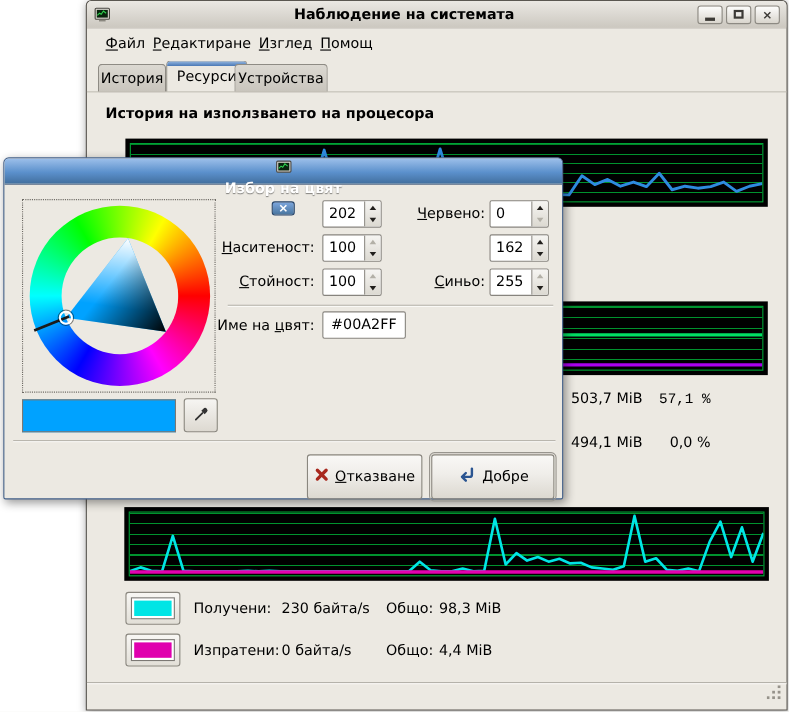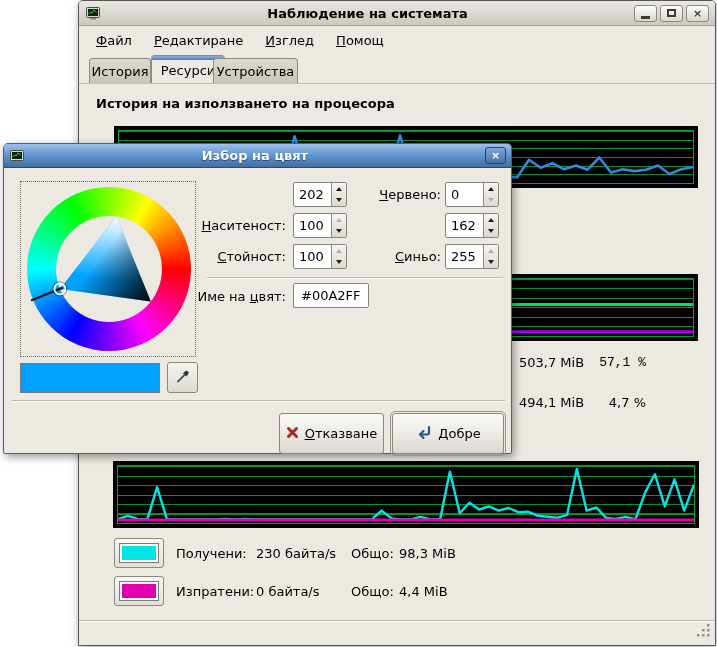--- a/index.html
+++ b/index.html
@@ -16,21 +16,21 @@
   border-radius: 4px 4px 0 0; display: flex; align-items: center; padding: 0 6px; gap: 4px; }
 .titlebar .title { flex: 1; text-align: center; font-weight: bold; }
 .winbtns { display: flex; gap: 3px; }
 .wbtn { width: 23px; height: 17px; border: 1px solid #8d8a83; border-radius: 3px;
   background: linear-gradient(#fdfdfc, #d9d5cd); display: flex; align-items: center;
   justify-content: center; font-size: 11px; font-weight: bold; color: #3c3a36; line-height: 1; }
 .g-min { width: 9px; height: 3px; background: #3c3a36; margin-top: 8px; }
 .g-max { width: 9px; height: 8px; border: 2px solid #3c3a36; }
 .app-icon { width: 16px; height: 16px; display: inline-block; }
 .menubar { position: absolute; top: 26px; left: 0; right: 0; height: 27px; display: flex;
-  align-items: center; gap: 22px; padding: 0 17px; }
+  align-items: center; gap: 7px; padding: 0 17px; }
 .menu-item { cursor: default; }
 .tab { position: absolute; border: 1px solid #8e8b84; border-bottom: none;
   border-radius: 4px 4px 0 0; background: linear-gradient(#dcd9d2, #c8c4bc);
   display: flex; align-items: center; justify-content: center; }
 .tab.inactive { top: 57px; height: 26px; }
 .tab.active { top: 54px; height: 29px; background: #ece9e2; }
 .tab.active::before { content: ""; position: absolute; left: 0; right: 0; top: 0; height: 4px;
   background: linear-gradient(#8fb2dd, #4a78b5); border-radius: 3px 3px 0 0; }
 .tabline { position: absolute; left: 0; right: 0; top: 82px; height: 1px; background: #c2beb6; }
 .section-title { position: absolute; left: 17px; top: 95px; font-weight: bold; }
@@ -57,21 +57,21 @@
   border-top: 1px solid #b5b2aa; box-shadow: inset 0 1px 0 #fbfaf8; }
 .grip { position: absolute; right: 5px; bottom: 5px; }
 
 
 .dialog { position: absolute; left: 3px; top: 143px; width: 509px; height: 311px;
   background: #ece9e2; border: 1px solid #44618a; border-radius: 5px 5px 2px 2px;
   box-shadow: 2px 3px 9px rgba(0,0,0,.4); }
 .dlg-titlebar { position: absolute; left: 0; top: 0; right: 0; height: 24px;
   background: linear-gradient(#9dc0ea 0%, #5b90cc 55%, #426f9e 100%);
   border-bottom: 1px solid #2d4a6e; border-radius: 4px 4px 0 0;
-  display: flex; align-items: center; padding: 0 5px; gap: 4px; }
+  display: flex; align-items: center; padding: 0 5px; gap: 4px; flex-direction: column; }
 .dlg-title { flex: 1; text-align: center; color: #fff; font-weight: bold;
   text-shadow: 0 1px 1px rgba(0,0,0,.45); }
 .dlg-close { width: 21px; height: 17px; border: 1px solid #24436a; border-radius: 3px;
   background: linear-gradient(#7ca6dd, #48759f); color: #fff; font-weight: bold; font-size: 11px;
   display: flex; align-items: center; justify-content: center; line-height: 1; }
 .wheel-frame { position: absolute; left: 16px; top: 37px; width: 176px; height: 176px;
   border: 1px dotted #6d6a64; }
 .wheel { position: absolute; left: 23px; top: 43px; width: 164px; height: 164px; border-radius: 50%;
   background: conic-gradient(from 90deg, #f00, #f0f 60deg, #00f 120deg, #0ff 180deg, #0f0 240deg, #ff0 300deg, #f00 360deg); }
 .wheel::after { content: ""; position: absolute; left: 29px; top: 29px; width: 106px; height: 106px;
@@ -164,21 +164,21 @@
           <svg width="574" height="57">
             <polyline points="0.0,25.4 574.0,25.4" fill="none" stroke="#00df63" stroke-width="3" stroke-linejoin="round"></polyline>
             <polyline points="0.0,52.7 574.0,52.7" fill="none" stroke="#aa00ee" stroke-width="3" stroke-linejoin="round"></polyline>
           </svg>
         </div>
     </div>
 
     <span class="memtext" style="left:440px;top:354px;">503,7 MiB</span>
     <span class="memtext pct" style="left:505px;top:354px;width:62px;font-family:Liberation Mono, monospace;">57,1 %</span>
     <span class="memtext" style="left:440px;top:394px;">494,1 MiB</span>
-    <span class="memtext pct" style="left:505px;top:394px;width:62px;">4,7 %</span>
+    <span class="memtext pct" style="left:505px;top:394px;width:62px;">0,0 %</span>
 
     <div class="chart" style="left:34px;top:460px;width:586px;height:67px;">
       <div class="chart-inner grid-6">
           <svg width="576" height="57">
             <polyline points="0.0,53.4 9.8,49.8 19.5,52.9 29.3,53.4 39.1,21.2 48.8,52.9 58.6,53.4 68.3,53.4 78.1,53.4 87.9,53.4 97.6,53.4 107.4,52.9 117.2,53.4 126.9,52.9 136.7,53.4 146.4,53.4 156.2,53.4 166.0,53.4 175.7,53.4 185.5,53.4 195.3,53.4 205.0,53.4 214.8,53.4 224.5,53.4 234.3,53.4 244.1,53.4 253.8,53.4 263.6,44.6 273.4,52.4 283.1,53.4 292.9,53.4 302.6,50.8 312.4,53.4 322.2,52.9 331.9,5.6 341.7,47.2 351.5,36.8 361.2,43.6 371.0,40.4 380.7,44.6 390.5,42.0 400.3,46.2 410.0,45.6 419.8,49.8 429.6,50.8 439.3,51.9 449.1,48.8 458.8,3.0 468.6,44.6 478.4,41.5 488.1,51.9 497.9,52.9 507.7,50.8 517.4,53.4 527.2,26.4 536.9,8.2 546.7,40.4 556.5,13.4 566.2,44.6 576.0,18.6" fill="none" stroke="#00e5e5" stroke-width="2.4" stroke-linejoin="round"></polyline>
             <polyline points="0.0,54.0 576.0,54.0" fill="none" stroke="#e000ae" stroke-width="3" stroke-linejoin="round"></polyline>
           </svg>
         </div>
     </div>
 

